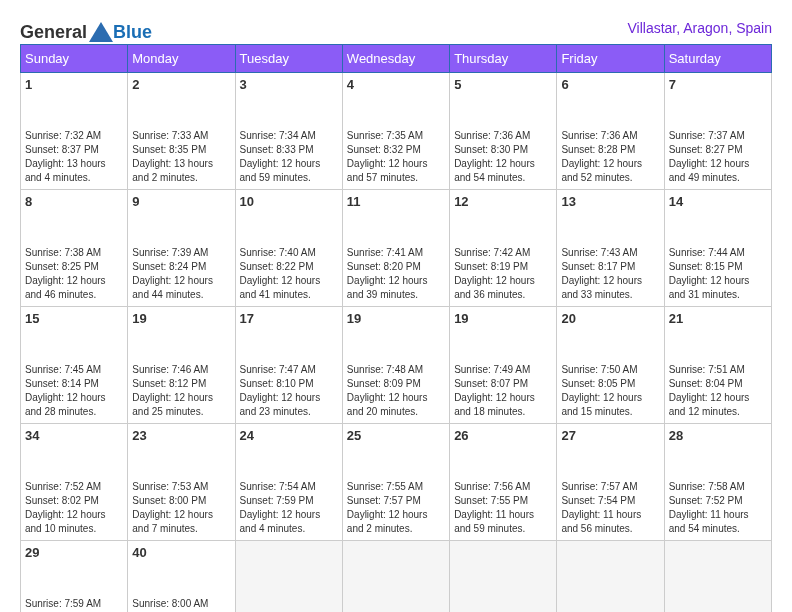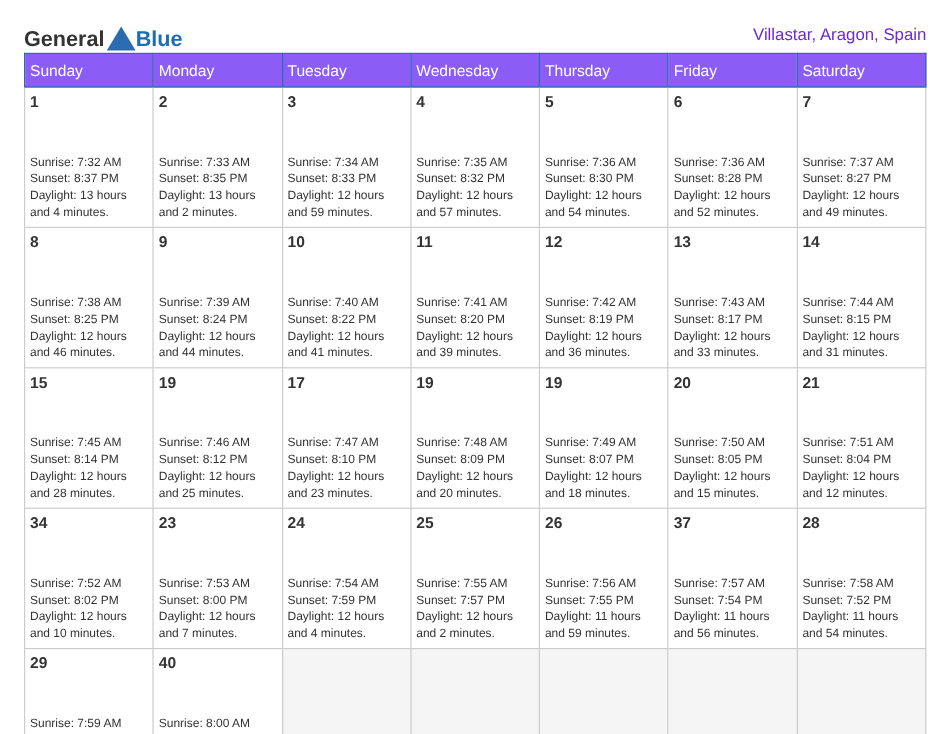--- a/index.html
+++ b/index.html
@@ -223,21 +223,21 @@
         </td>
         <td>
           <span class="day-number">25</span>
           <div class="day-info">Sunrise: 7:55 AM<br>Sunset: 7:57 PM<br>Daylight: 12 hours and 2 minutes.</div>
         </td>
         <td>
           <span class="day-number">26</span>
           <div class="day-info">Sunrise: 7:56 AM<br>Sunset: 7:55 PM<br>Daylight: 11 hours and 59 minutes.</div>
         </td>
         <td>
-          <span class="day-number">37</span>
+          <span class="day-number">27</span>
           <div class="day-info">Sunrise: 7:57 AM<br>Sunset: 7:54 PM<br>Daylight: 11 hours and 56 minutes.</div>
         </td>
         <td>
           <span class="day-number">28</span>
           <div class="day-info">Sunrise: 7:58 AM<br>Sunset: 7:52 PM<br>Daylight: 11 hours and 54 minutes.</div>
         </td>
       </tr>
       <tr class="week-row">
         <td>
           <span class="day-number">29</span>

